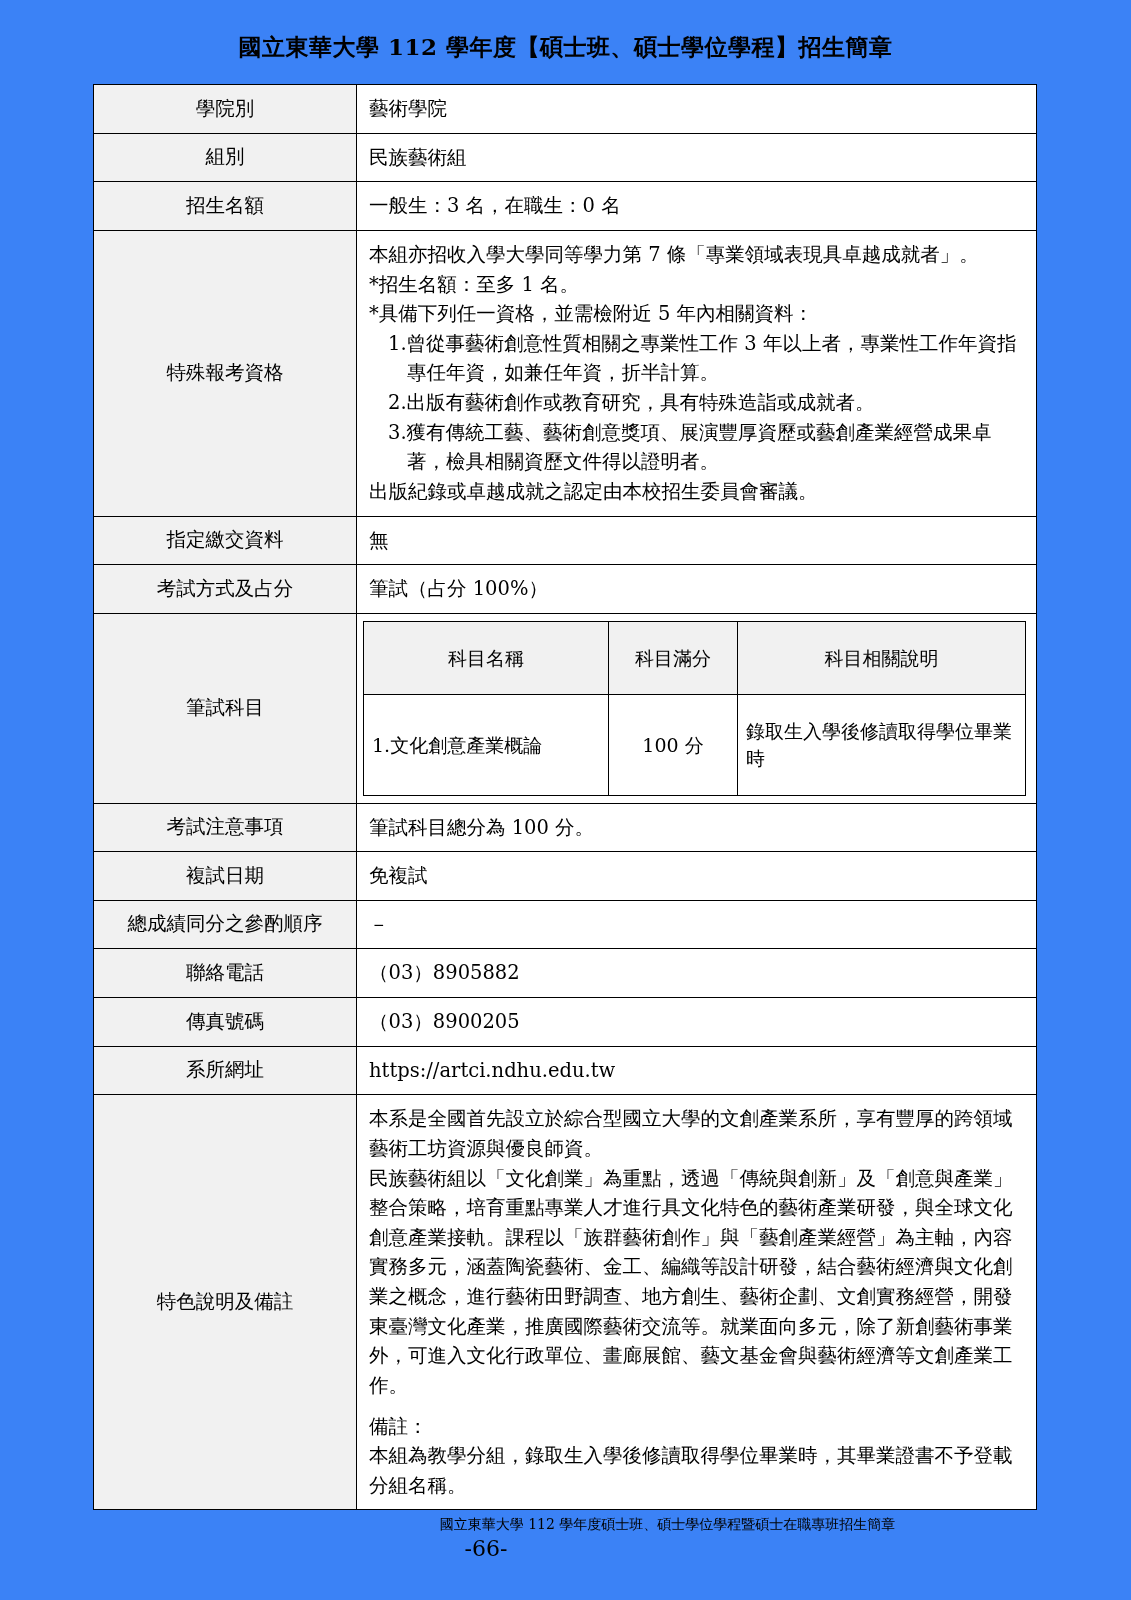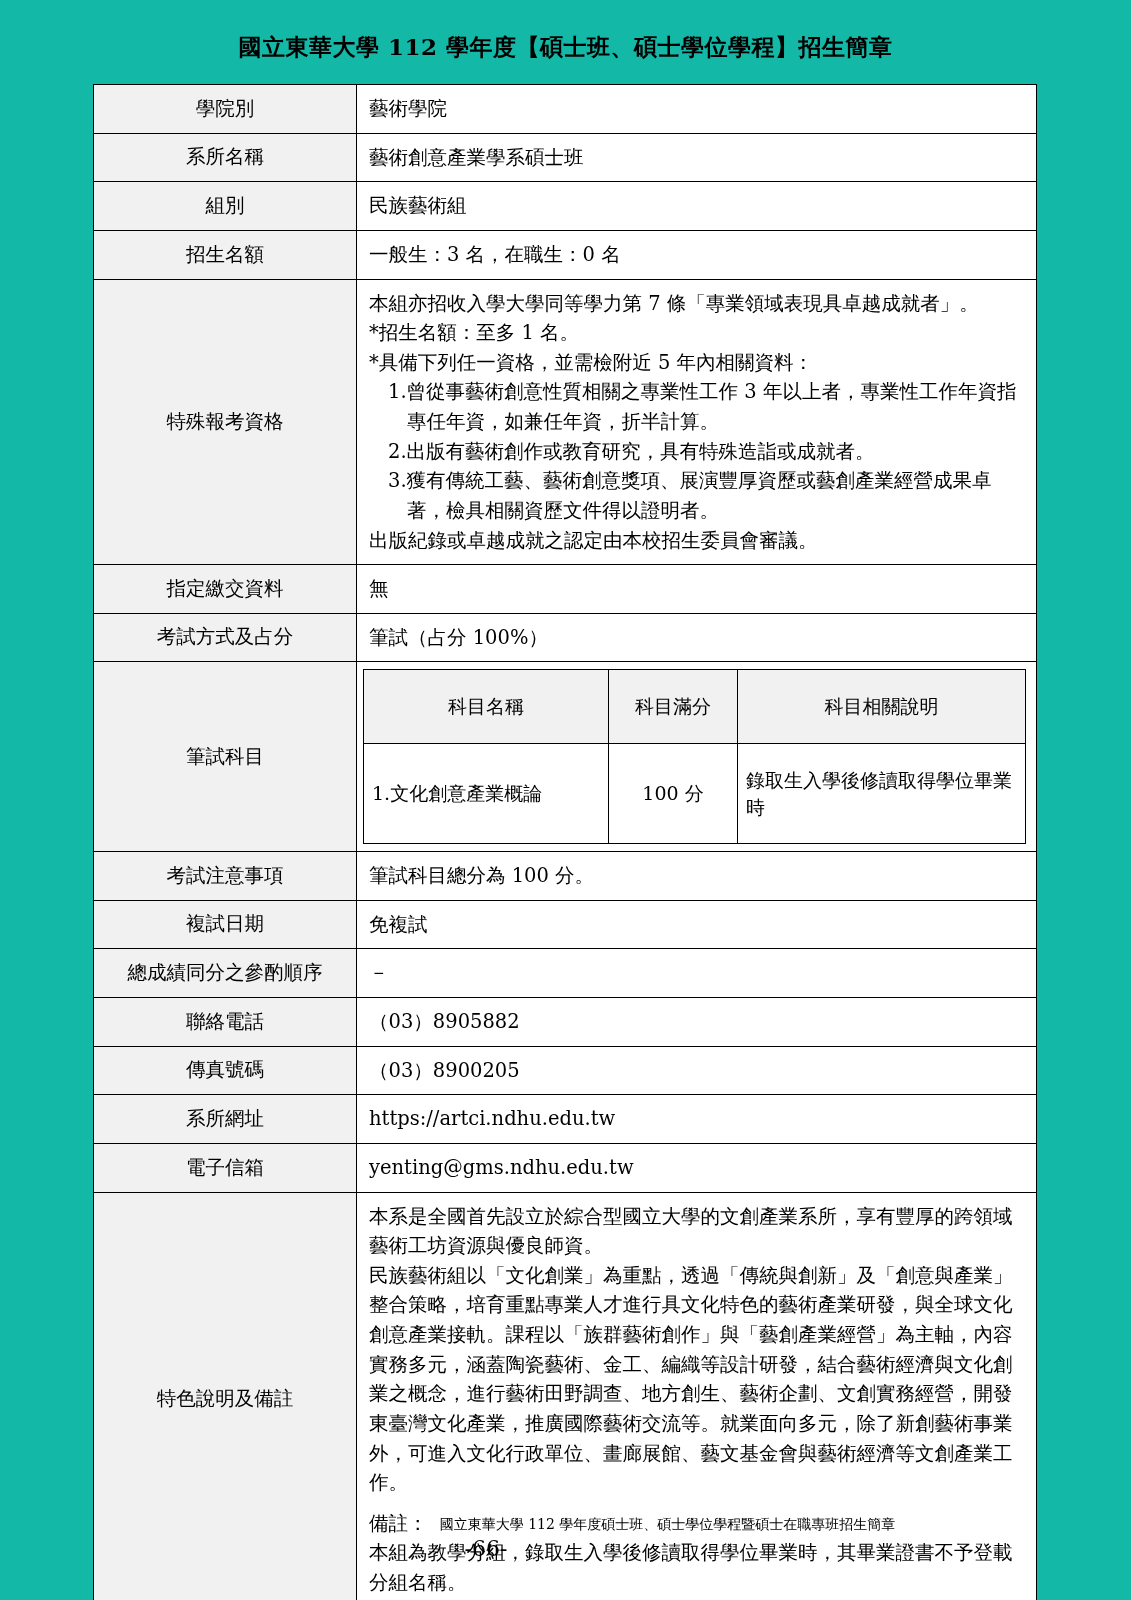--- a/index.html
+++ b/index.html
@@ -9,21 +9,21 @@
   }
   body {
     font-family: "DejaVu Serif", "Liberation Serif", serif;
     color: #111111;
   }
   .page {
     position: relative;
     width: 1131px;
     height: 1600px;
     margin: 0 auto;
-    background: #14b8a6;
+    background: #3b82f6;
     box-sizing: border-box;
     overflow: hidden;
   }
   .doc-title {
     position: absolute;
     top: 32px;
     left: 0;
     width: 1131px;
     text-align: center;
     font-size: 23px;
@@ -127,24 +127,20 @@
 
 <div class="page">
 
   <div class="doc-title">國立東華大學 112 學年度【碩士班、碩士學位學程】招生簡章</div>
 
   <table class="main-table">
     <tbody>
       <tr>
         <td class="lbl">學院別</td>
         <td class="val">藝術學院</td>
-      </tr>
-      <tr>
-        <td class="lbl">系所名稱</td>
-        <td class="val">藝術創意產業學系碩士班</td>
       </tr>
       <tr>
         <td class="lbl">組別</td>
         <td class="val">民族藝術組</td>
       </tr>
       <tr>
         <td class="lbl">招生名額</td>
         <td class="val">一般生：3 名，在職生：0 名</td>
       </tr>
       <tr>
@@ -206,24 +202,20 @@
       </tr>
       <tr>
         <td class="lbl">傳真號碼</td>
         <td class="val">（03）8900205</td>
       </tr>
       <tr>
         <td class="lbl">系所網址</td>
         <td class="val">https://artci.ndhu.edu.tw</td>
       </tr>
       <tr>
-        <td class="lbl">電子信箱</td>
-        <td class="val">yenting@gms.ndhu.edu.tw</td>
-      </tr>
-      <tr>
         <td class="lbl tall-lbl">特色說明及備註</td>
         <td class="val">
           <p>本系是全國首先設立於綜合型國立大學的文創產業系所，享有豐厚的跨領域藝術工坊資源與優良師資。</p>
           <p>民族藝術組以「文化創業」為重點，透過「傳統與創新」及「創意與產業」整合策略，培育重點專業人才進行具文化特色的藝術產業研發，與全球文化創意產業接軌。課程以「族群藝術創作」與「藝創產業經營」為主軸，內容實務多元，涵蓋陶瓷藝術、金工、編織等設計研發，結合藝術經濟與文化創業之概念，進行藝術田野調查、地方創生、藝術企劃、文創實務經營，開發東臺灣文化產業，推廣國際藝術交流等。就業面向多元，除了新創藝術事業外，可進入文化行政單位、畫廊展館、藝文基金會與藝術經濟等文創產業工作。</p>
           <div class="gap"></div>
           <p>備註：</p>
           <p>本組為教學分組，錄取生入學後修讀取得學位畢業時，其畢業證書不予登載分組名稱。</p>
         </td>
       </tr>
     </tbody>

